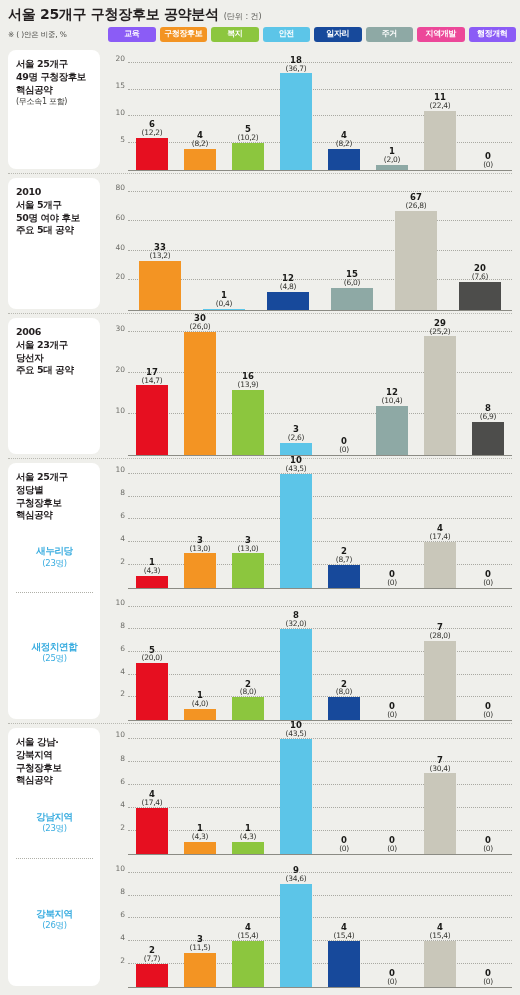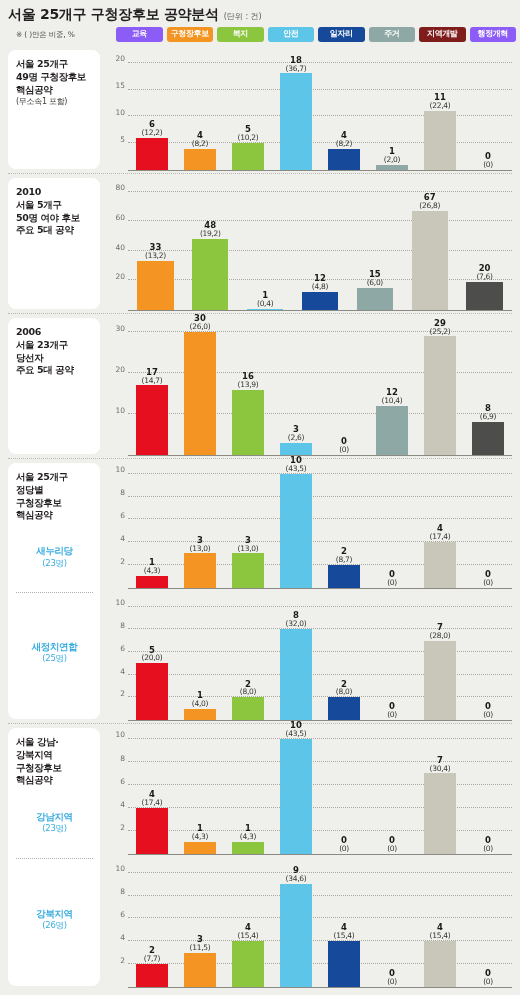--- a/index.html
+++ b/index.html
@@ -37,21 +37,21 @@
   }
   .header-unit {
     font-size: 8px;
     color: #5b5b57;
   }
 
   
   .legend-row {
     display: flex;
     align-items: center;
-    padding: 1px 4px 4px 16px;
+    padding: 1px 4px 4px 8px;
     gap: 0px;
   }
   .legend-note {
     font-size: 7.5px;
     color: #4a4a46;
     width: 100px;
     flex: 0 0 100px;
     letter-spacing: -0.2px;
   }
   .legend-items {
@@ -226,21 +226,21 @@
 
   <div class="legend-row">
     <div class="legend-note">※ (  )안은 비중, %</div>
     <div class="legend-items" id="legend-items">
         <div class="legend-chip" style="background: #8b5cf6;">교육</div>
         <div class="legend-chip" style="background: rgb(243, 148, 35);">구청장후보</div>
         <div class="legend-chip" style="background: rgb(140, 198, 62);">복지</div>
         <div class="legend-chip" style="background: rgb(92, 197, 232);">안전</div>
         <div class="legend-chip" style="background: rgb(23, 73, 155);">일자리</div>
         <div class="legend-chip" style="background: rgb(142, 169, 165);">주거</div>
-        <div class="legend-chip" style="background: #7f1d1d;">지역개발</div>
+        <div class="legend-chip" style="background: #ec4899;">지역개발</div>
         <div class="legend-chip" style="background: #8b5cf6;">행정개혁</div>
       </div>
   </div>
 
   <div id="sections-host" style="flex:1; display:flex; flex-direction:column;">
       <div class="section with-sep" style="height: 128px;">
         <div class="panel">
           <div class="panel-title">서울 25개구
 49명 구청장후보
 핵심공약</div>
@@ -341,27 +341,20 @@
               <div class="gridline" style="bottom: 45.4545%;"></div>
               <div class="gridline" style="bottom: 68.1818%;"></div>
               <div class="gridline" style="bottom: 90.9091%;"></div>
               <div class="bars">
                 <div class="bar-slot">
                   <div class="bar-labels" style="bottom: calc(37.5% + 1px);">
                     <span class="bar-val">33</span>
                     <span class="bar-pct">(13,2)</span>
                   </div>
                   <div class="bar" style="height: 37.5%; background: rgb(243, 148, 35);"></div>
-                </div>
-                <div class="bar-slot">
-                  <div class="bar-labels" style="bottom: calc(54.5455% + 1px);">
-                    <span class="bar-val">48</span>
-                    <span class="bar-pct">(19,2)</span>
-                  </div>
-                  <div class="bar" style="height: 54.5455%; background: rgb(140, 198, 62);"></div>
                 </div>
                 <div class="bar-slot">
                   <div class="bar-labels" style="bottom: calc(1.13636% + 1px);">
                     <span class="bar-val">1</span>
                     <span class="bar-pct">(0,4)</span>
                   </div>
                   <div class="bar" style="height: 1.13636%; background: rgb(92, 197, 232);"></div>
                 </div>
                 <div class="bar-slot">
                   <div class="bar-labels" style="bottom: calc(13.6364% + 1px);">

